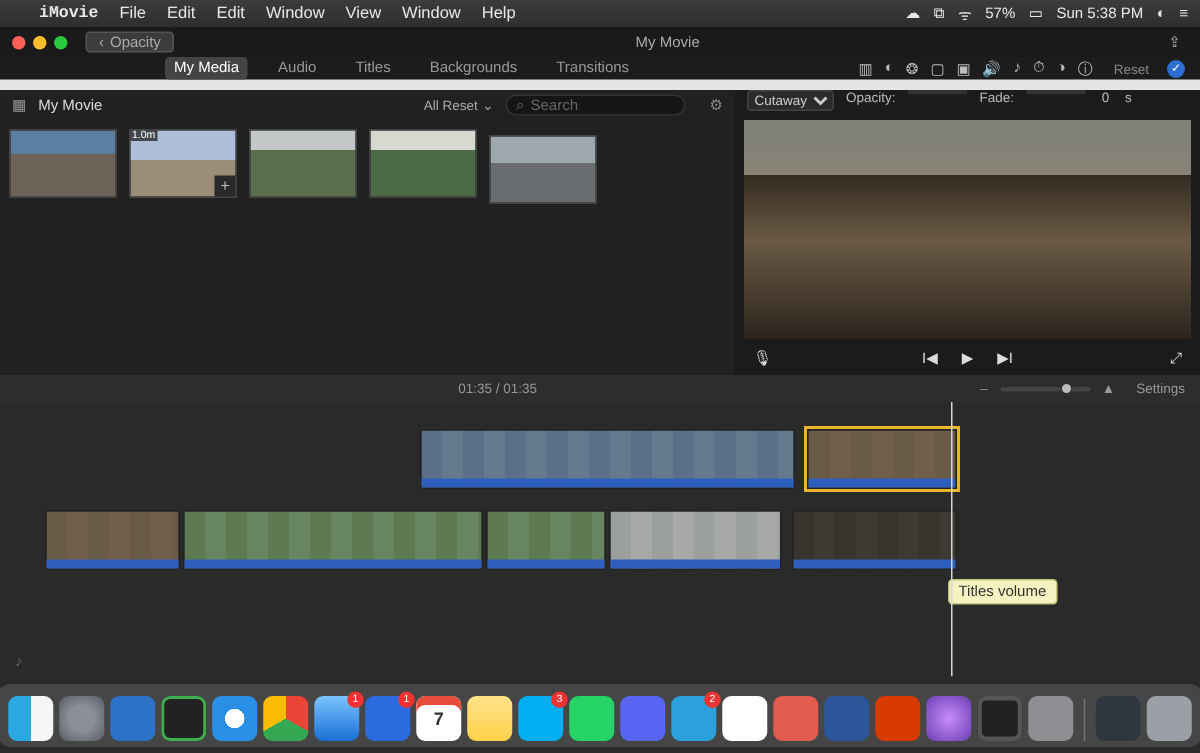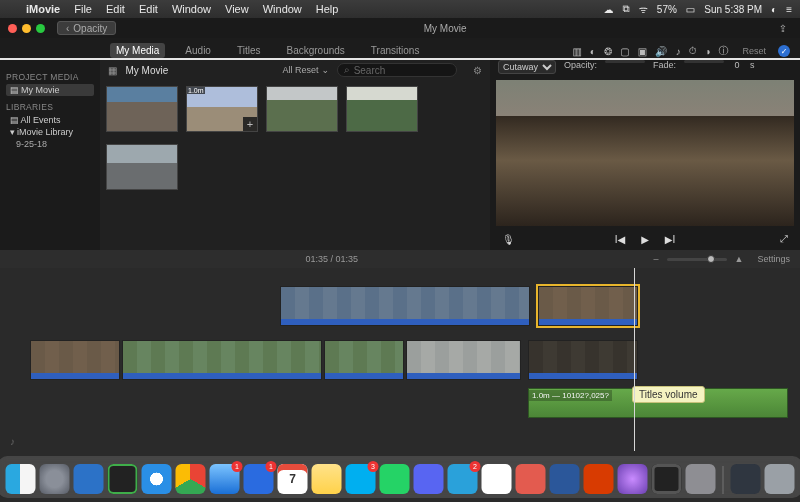--- a/index.html
+++ b/index.html
@@ -1,33 +1,33 @@
 <!DOCTYPE html>
 <html><head>
 <meta charset="utf-8">
 <style>
   * { margin:0; padding:0; box-sizing:border-box; font-family:-apple-system,"Helvetica Neue",Arial,sans-serif; }
   body { width:800px; height:502px; background:#2a2a2a; color:#ccc; font-size:10px; overflow:hidden; position:relative; }
   
   .menubar { height:18px; background:linear-gradient(#3c3c3c,#2e2e2e); display:flex; align-items:center; padding:0 8px; color:#e8e8e8; font-size:11px; gap:14px; }
   .menubar .apple { margin-right:4px; }
-  .menubar .app { font-weight:600; }
+  .menubar .app { font-weight:600;font-family:Liberation Mono, monospace; }
   .menubar .spacer { flex:1; }
   .menubar .status { display:flex; gap:9px; align-items:center; }
   .menubar .status span { font-size:10px; }
   
   .titlebar { height:20px; background:#1a1a1a; display:flex; align-items:center; color:#aaa; font-size:10px; }
   .traffic { display:flex; gap:5px; padding-left:8px; padding-right:12px; }
   .traffic span { width:9px; height:9px; border-radius:50%; }
   .tl-close{background:#ff5f57;} .tl-min{background:#ffbd2e;} .tl-max{background:#28c940;}
   .titlebar .back { background:#3c3c3c; border:1px solid #555; border-radius:3px; padding:0 8px; height:14px; display:flex; align-items:center; gap:4px; }
   .titlebar .center { flex:1; text-align:center; }
   .titlebar .share { width:18px; text-align:center; margin-right:8px; }
   
-  .tabrow { height:22px; background:#1c1c1c; display:flex; align-items:flex-end; border-bottom:2px solid #e5e5e5; }
+  .tabrow { height:22px; background:#1c1c1c; display:flex; align-items:center; border-bottom:7px solid #e5e5e5; }
   .tabrow .tabs { display:flex; gap:14px; padding-left:110px; }
   .tabrow .tab { color:#999; font-size:10px; padding:2px 6px; border-radius:3px; }
   .tabrow .tab.active { background:#444; color:#fff; }
   .tabrow .rspace{flex:1;}
   .tabrow .iconbar { display:flex; gap:8px; padding-right:10px; align-items:center; color:#bbb; }
   .tabrow .iconbar span { cursor:pointer; }
   .tabrow .reset { color:#888; font-size:9px; margin-left:6px; }
   
   .upper { height:190px; display:flex; background:#232323; }
   .sidebar { width:100px; background:#1b1b1b; padding:6px 6px; font-size:9px; color:#888; }
@@ -172,28 +172,20 @@
     <span>⏱</span>
     <span>◑</span>
     <span>ⓘ</span>
     <span class="reset">Reset</span>
     <span class="check">✓</span>
   </div>
 </div>
 
 <div class="upper">
 
-  <div class="sidebar">
-    <div class="h">PROJECT MEDIA</div>
-    <div class="item sel">▤ <span>My Movie</span></div>
-    <div class="h">LIBRARIES</div>
-    <div class="item">▤ <span>All Events</span></div>
-    <div class="item">▾ <span>iMovie Library</span></div>
-    <div class="item sub">9-25-18</div>
-  </div>
 
   <div class="browser">
     <div class="browser-head">
       <span class="grid-ic">▦</span>
       <span class="title">My Movie</span>
       <span class="stretch"></span>
       <span class="clips"><span>All Reset</span> ⌄</span>
       <div class="search">
         <span>⌕</span>
         <span>Search</span>
@@ -270,23 +262,20 @@
         <div class="strip"></div>
       </div>
     <div class="clip cv-grey" style="left:406px; width:115px;">
         <div class="strip"></div>
       </div>
     <div class="clip cv-dark" style="left:528px; width:110px;">
         <div class="strip"></div>
       </div>
   </div>
 
-  <div class="green-audio" style="left:528px; top:120px; width:260px;">
-    <span class="lbl">1.0m — 10102?,025?</span>
-  </div>
   <div class="tooltip" style="left:632px; top:118px;">Titles volume</div>
   <div class="playhead" style="left:634px;"></div>
   <span style="position:absolute; left:10px; bottom:4px; color:#666;">♪</span>
 </div>
 
 <div class="dock">
   <div class="dicon di-finder"></div>
   <div class="dicon di-launch"></div>
   <div class="dicon di-xcode"></div>
   <div class="dicon di-pycharm"></div>

